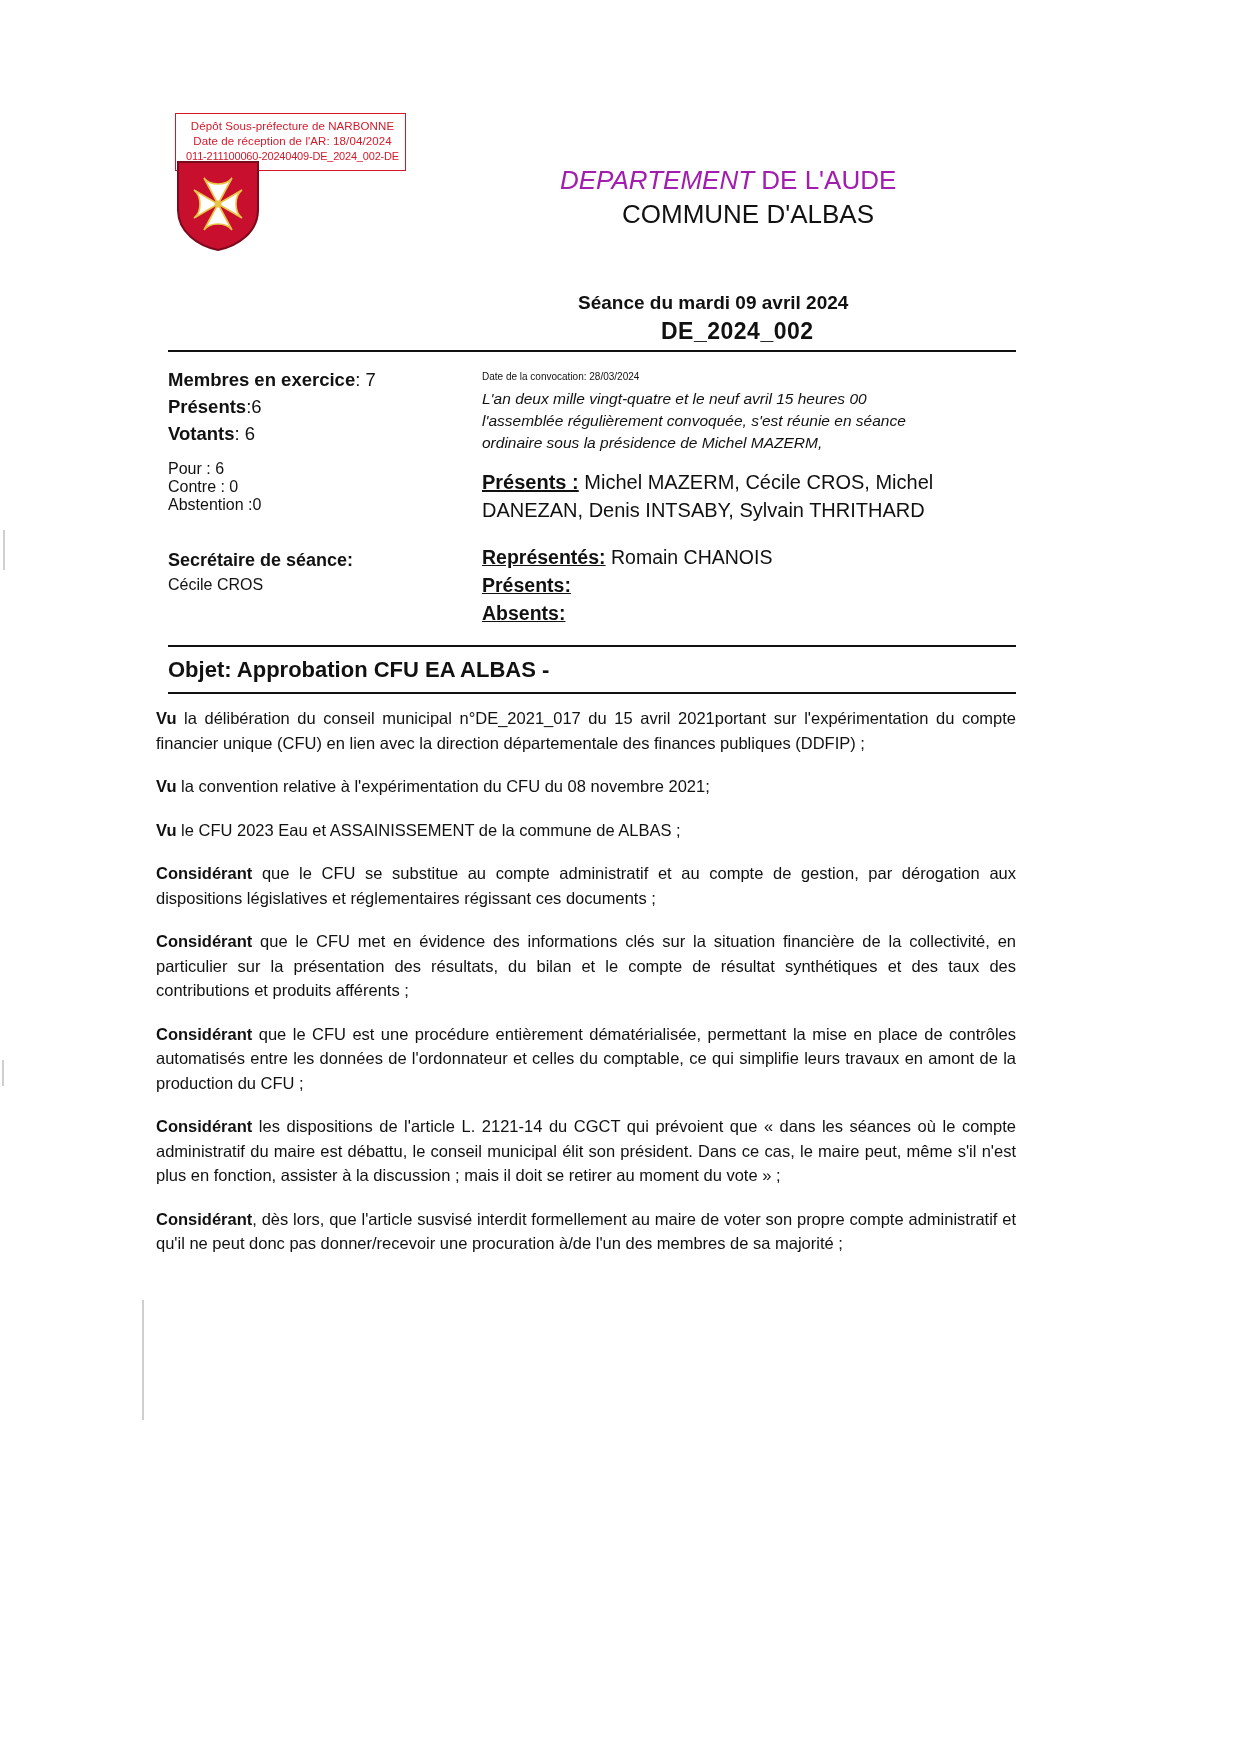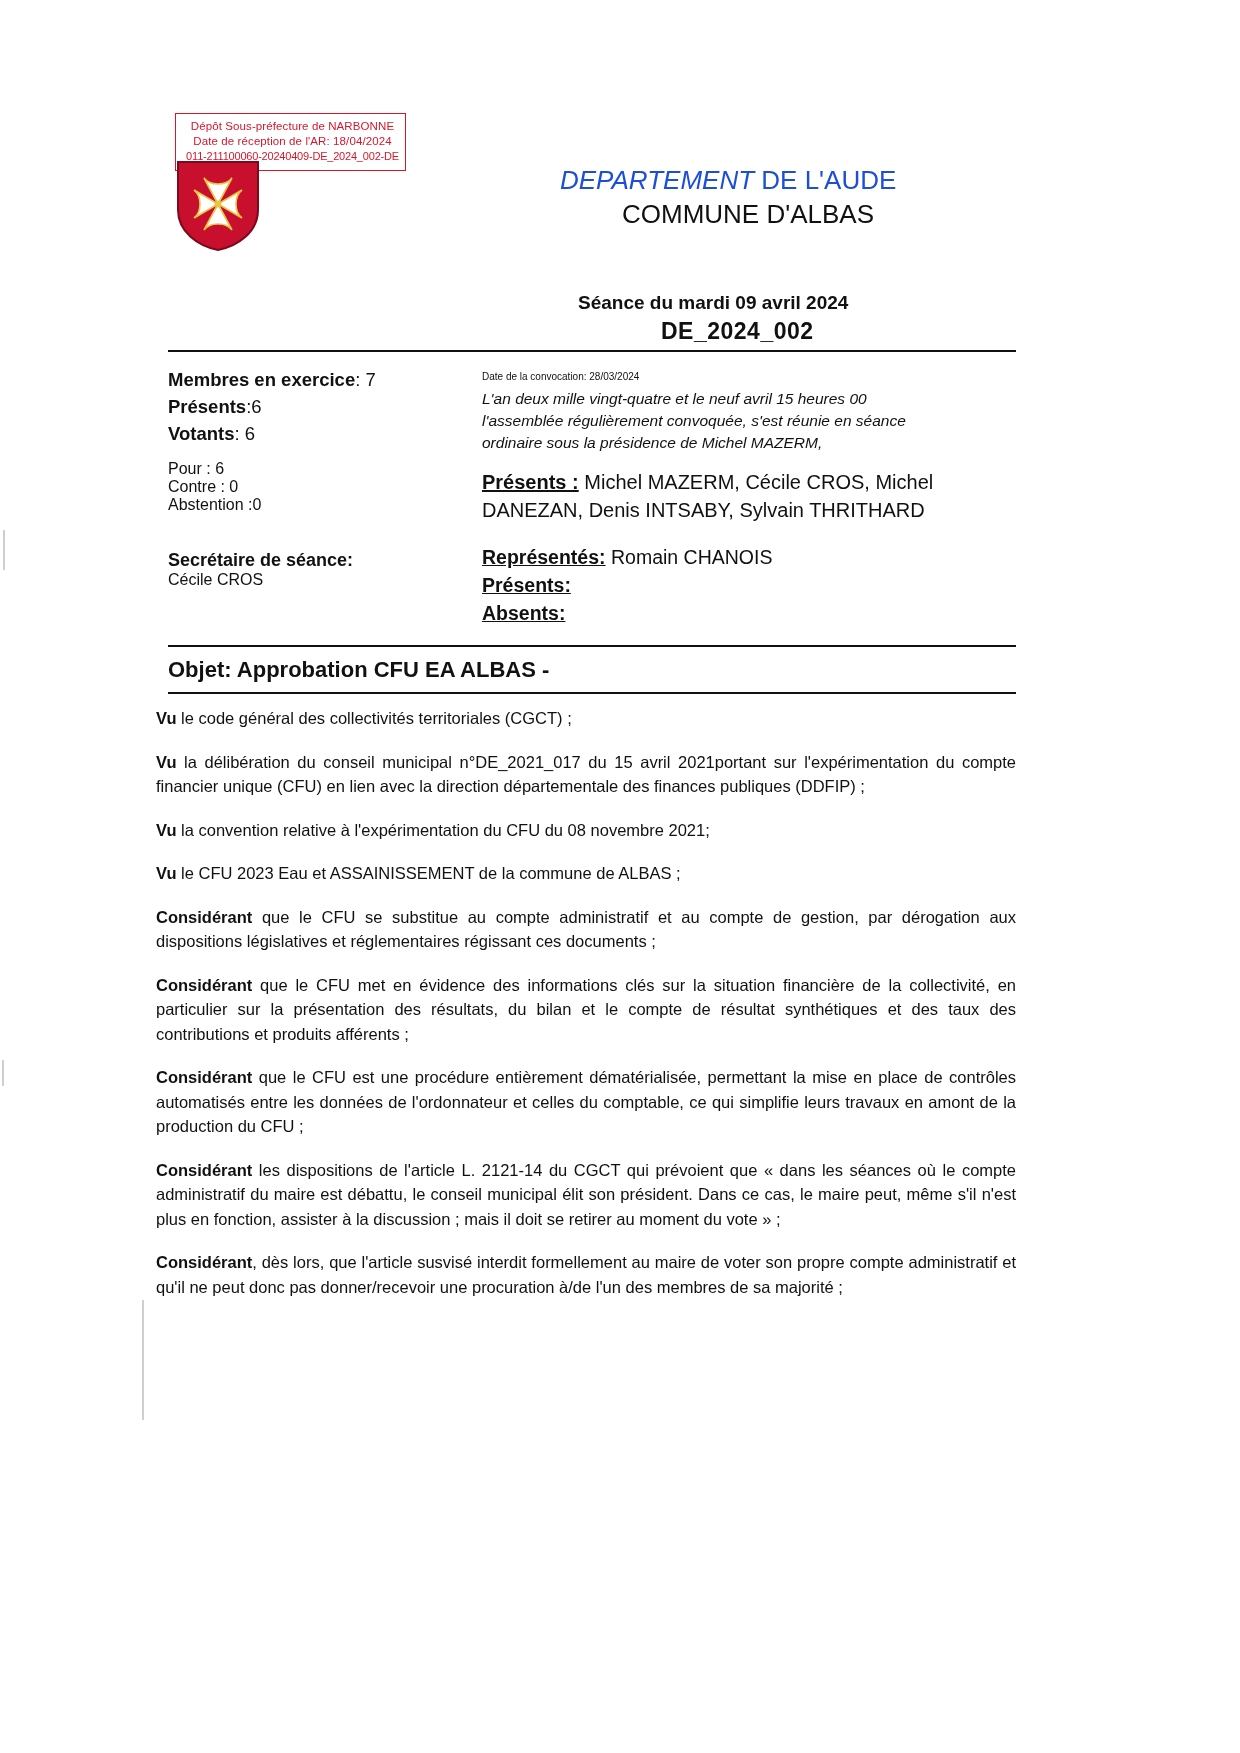--- a/index.html
+++ b/index.html
@@ -33,21 +33,21 @@
     white-space:nowrap;
   }
   .stamp div.wide { font-size:11px; letter-spacing:-0.2px; }
 
   
   .crest { position:absolute; left:176px; top:160px; width:84px; height:92px; }
 
   
   .dept {
     position:absolute; left:560px; top:163px;
-    font-size:26px; line-height:34px; color:#1d4ed8;
+    font-size:26px; line-height:34px; color:#a21caf;
   }
   .dept .it { font-style:italic; }
   .commune {
     position:absolute; left:622px; top:197px;
     font-size:26px; line-height:34px;
   }
 
   .seance {
     position:absolute; left:578px; top:292px;
     font-size:19px; font-weight:bold;
@@ -66,21 +66,21 @@
   .rule.r3 { top:692px; }
 
   
   .lcol { position:absolute; left:168px; top:366px; width:300px; }
   .lcol .line { font-size:18.5px; line-height:27px; }
   .lcol .line b { font-weight:bold; }
 
   .group2 { position:absolute; left:168px; top:460px; }
   .group3 { position:absolute; left:168px; top:550px; }
   .group3 .hdr { font-size:18px; font-weight:bold; }
-  .group3 .nm { font-size:16px; }
+  .group3 .nm { font-size:16px; margin-top:5px; }
 
   
   .rcol { position:absolute; left:482px; top:366px; width:540px; }
   .rcol .conv { font-size:10px; line-height:22px; }
   .rcol .ital { font-style:italic; font-size:15.5px; line-height:22px; }
 
   .presents {
     position:absolute; left:482px; top:468px; width:545px;
     font-size:20px; line-height:28px;
   }
@@ -191,21 +191,20 @@
     <div>
       <span class="u">Absents:</span><span></span>
     </div>
   </div>
 
   <div class="rule r2"></div>
   <div class="objet">Objet: Approbation CFU EA ALBAS -</div>
   <div class="rule r3"></div>
 
   <div class="body">
-    <p class="para"><b>Vu</b><span> le code général des collectivités territoriales (CGCT) ;</span></p>
     <p class="para"><b>Vu</b><span> la délibération du conseil municipal n°DE_2021_017 du 15 avril 2021portant sur l'expérimentation du compte financier unique (CFU) en lien avec la direction départementale des finances publiques (DDFIP) ;</span></p>
     <p class="para"><b>Vu</b><span> la convention relative à l'expérimentation du CFU du 08 novembre 2021;</span></p>
     <p class="para"><b>Vu</b><span> le CFU 2023 Eau et ASSAINISSEMENT de la commune de ALBAS ;</span></p>
     <p class="para"><b>Considérant</b><span> que le CFU se substitue au compte administratif et au compte de gestion, par dérogation aux dispositions législatives et réglementaires régissant ces documents ;</span></p>
     <p class="para"><b>Considérant</b><span> que le CFU met en évidence des informations clés sur la situation financière de la collectivité, en particulier sur la présentation des résultats, du bilan et le compte de résultat synthétiques et des taux des contributions et produits afférents ;</span></p>
     <p class="para"><b>Considérant</b><span>  que le CFU est une procédure entièrement dématérialisée, permettant la mise en place de contrôles automatisés entre les données de l'ordonnateur et celles du comptable, ce qui simplifie leurs travaux en amont de la production du CFU ;</span></p>
     <p class="para"><b>Considérant</b><span> les dispositions de l'article L. 2121-14 du CGCT qui prévoient que « dans les séances où le compte administratif du maire est débattu, le conseil municipal élit son président. Dans ce cas, le maire peut, même s'il n'est plus en fonction, assister à la discussion ; mais il doit se retirer au moment du vote » ;</span></p>
     <p class="para"><b>Considérant</b><span>, dès lors, que l'article susvisé interdit formellement au maire de voter son propre compte administratif et qu'il ne peut donc pas donner/recevoir une procuration à/de l'un des membres de sa majorité ;</span></p>
   </div>
 

